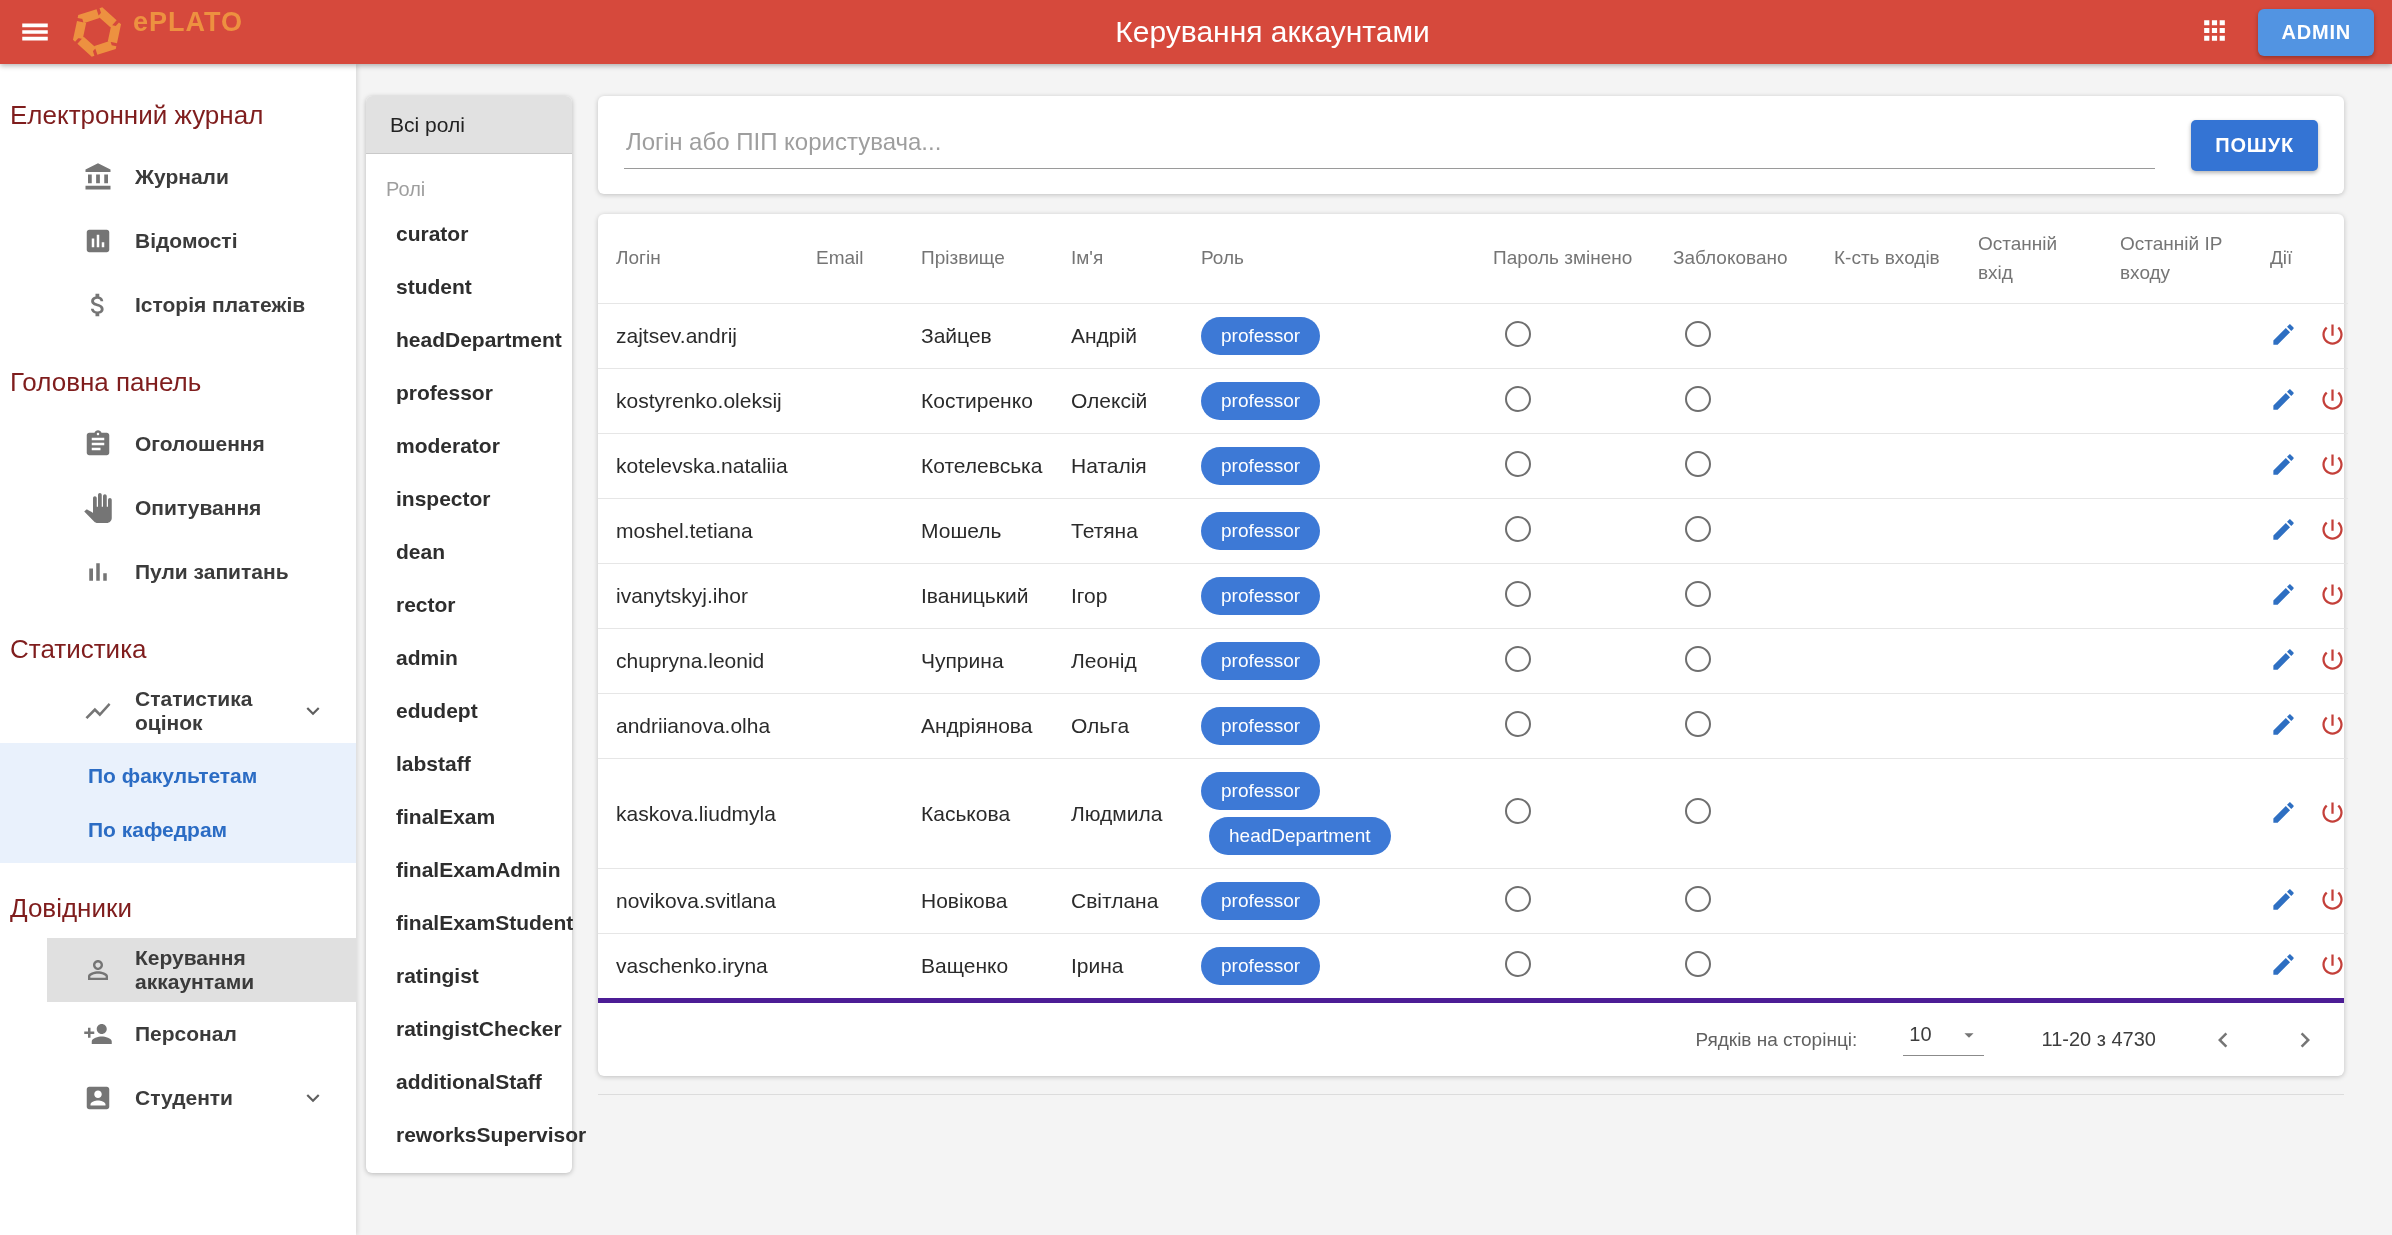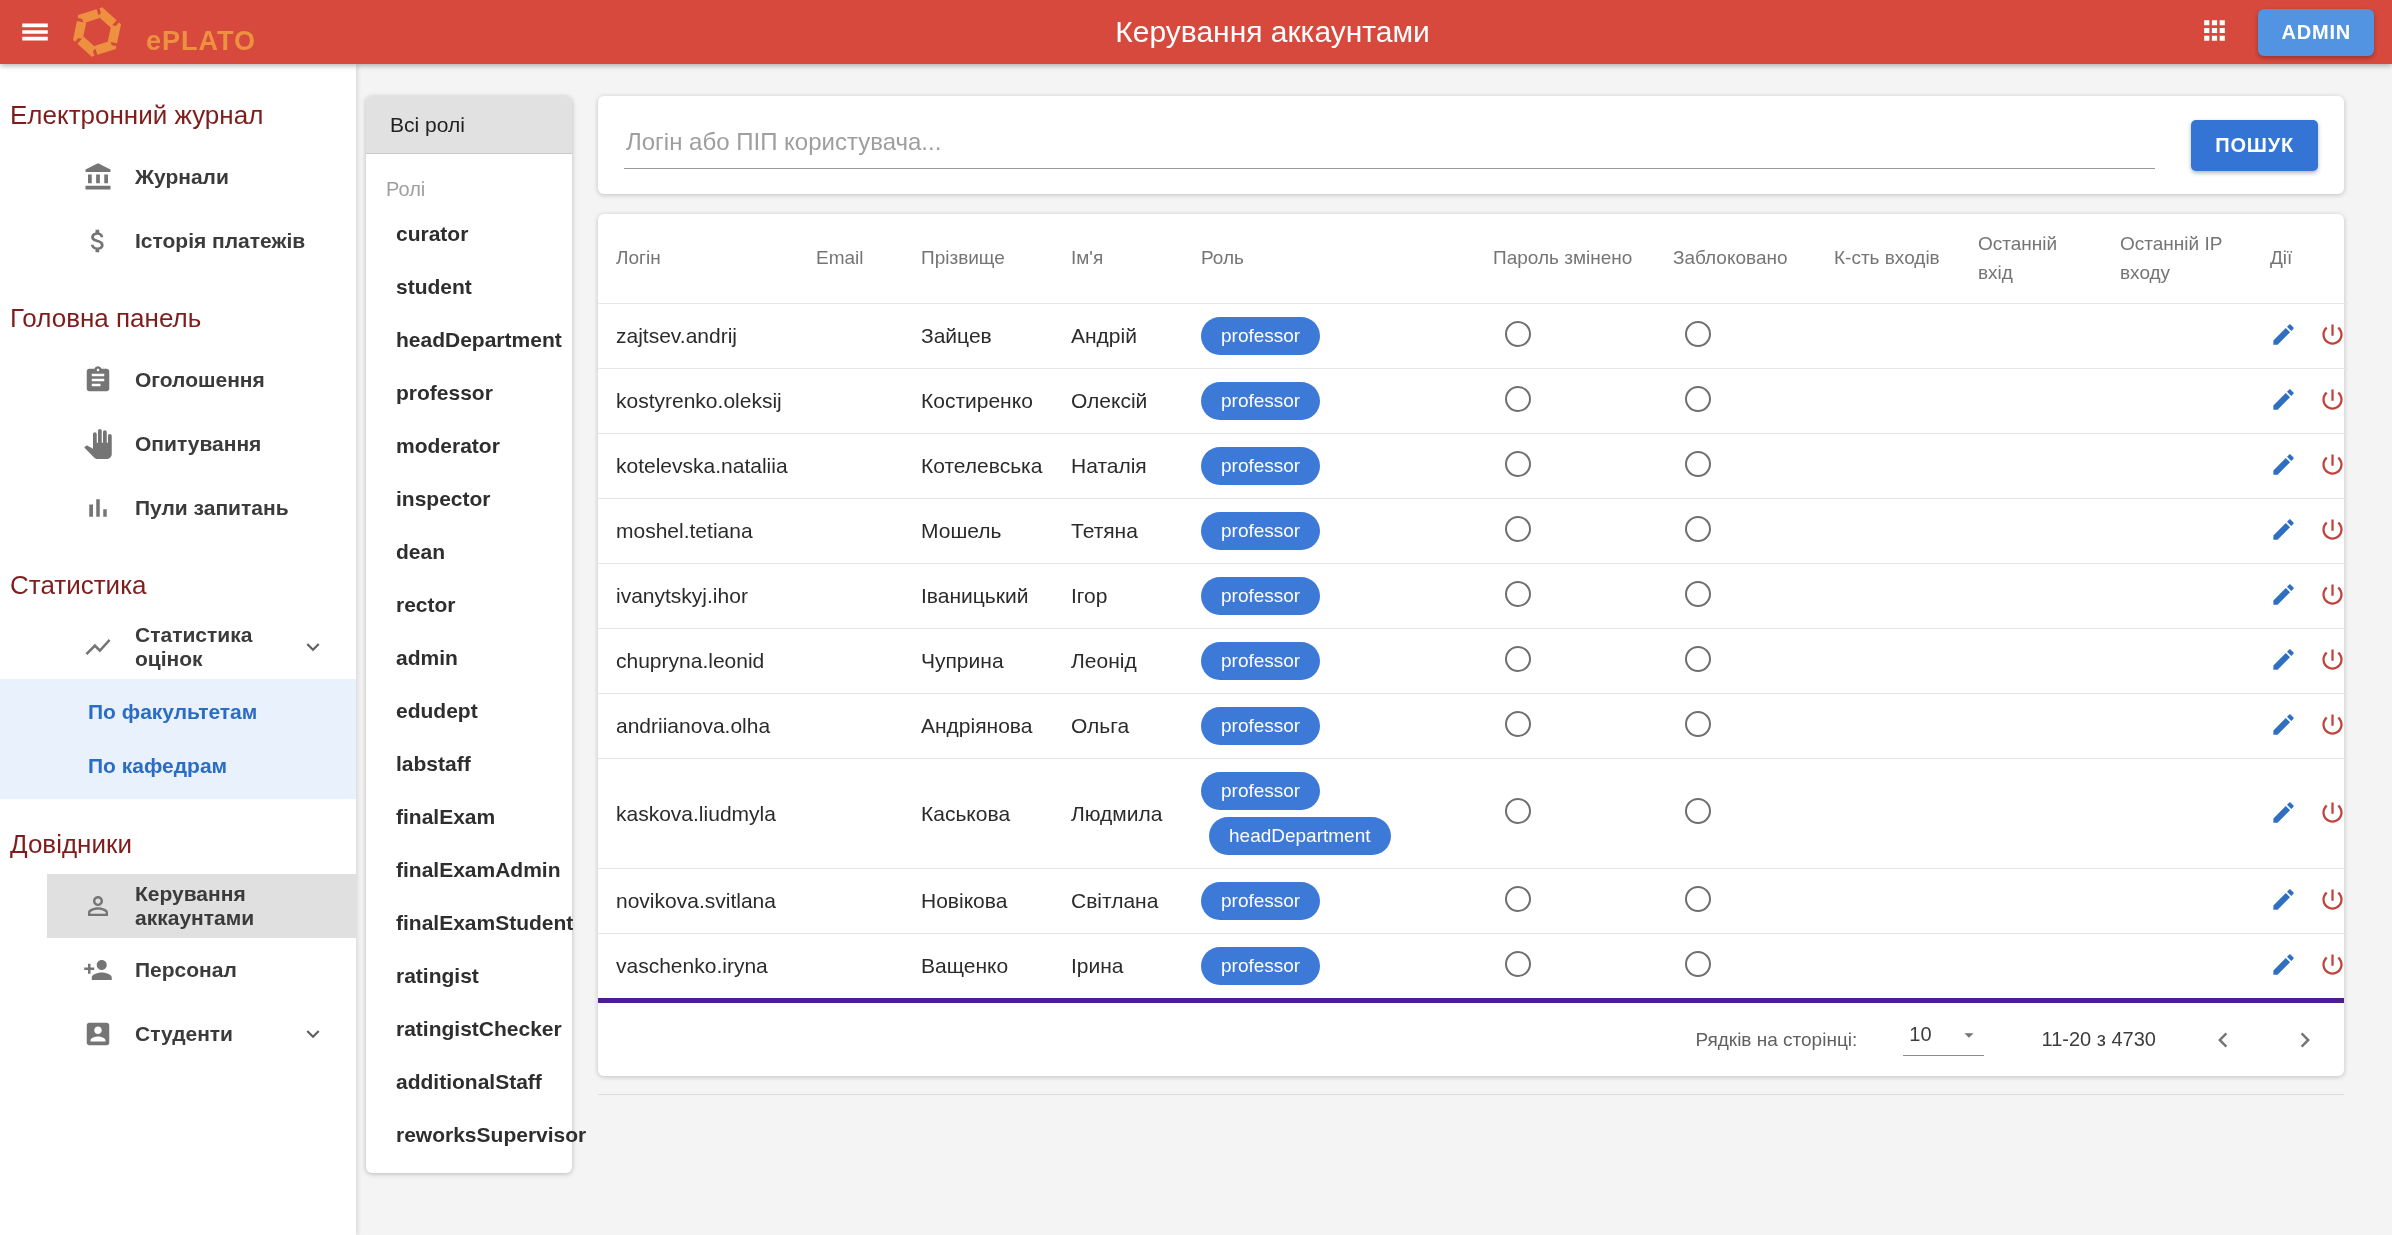--- a/index.html
+++ b/index.html
@@ -8,21 +8,21 @@
 
   
   .appbar {
     height: 64px; background: var(--appbar-red, #D6493C);
     display: flex; align-items: center; padding: 0 18px;
     position: relative; box-shadow: 0 2px 5px rgba(0,0,0,.28); z-index: 5;
   }
   .menu-btn, .apps-btn, .icon-btn, .page-btn { background: none; border: none; padding: 0; cursor: pointer; }
   .menu-btn { margin-right: 20px; display: flex; }
   .menu-btn svg { width: 34px; height: 34px; fill: #fff; }
-  .logo { display: flex; align-items: flex-end; gap: 24px; cursor: pointer; }
+  .logo { display: flex; align-items: flex-start; gap: 11px; cursor: pointer; }
   .logo-text { color: var(--logo-orange, #ED9140); font-size: 27px; font-weight: bold; letter-spacing: 1px; }
   .appbar-title { position: absolute; left: 53.2%; transform: translateX(-50%); color: #fff; font-size: 30px; font-weight: normal; margin: 0; white-space: nowrap; }
   .appbar-right { margin-left: auto; display: flex; align-items: center; gap: 28px; }
   .apps-btn svg { width: 31px; height: 31px; fill: #fff; }
   .admin-btn {
     background: var(--admin-blue, #5294E2); border: none; color: #fff; font-family: inherit;
     font-size: 20px; font-weight: bold; letter-spacing: .8px; padding: 12px 23px;
     border-radius: 6px; box-shadow: 0 2px 4px rgba(0,0,0,.3); cursor: pointer;
   }
 
@@ -107,20 +107,26 @@
 </header>
 
 <div class="page">
   <nav class="sidebar" id="sidebar">
       <div class="side-heading">Електронний журнал</div>
       <div class="side-item">
         <svg class="icon " viewBox="0 0 24 24">
           <path d="M4 10h3v7H4v-7zm6.5 0h3v7h-3v-7zM2 19h20v3H2v-3zm15-9h3v7h-3v-7zm-5-9L2 6v2h20V6L12 1z"></path>
         </svg>
         <span class="side-label">Журнали</span>
+      </div>
+      <div class="side-item">
+        <svg class="icon " viewBox="0 0 24 24">
+          <path d="M19 3H5c-1.1 0-2 .9-2 2v14c0 1.1.9 2 2 2h14c1.1 0 2-.9 2-2V5c0-1.1-.9-2-2-2zM9 17H7v-7h2v7zm4 0h-2V7h2v10zm4 0h-2v-4h2v4z"></path>
+        </svg>
+        <span class="side-label">Відомості</span>
       </div>
       <div class="side-item">
         <svg class="icon " viewBox="0 0 24 24">
           <path d="M11.8 10.9c-2.27-.59-3-1.2-3-2.15 0-1.09 1.01-1.85 2.7-1.85 1.78 0 2.44.85 2.5 2.1h2.21c-.07-1.72-1.12-3.3-3.21-3.81V3h-3v2.16c-1.94.42-3.5 1.68-3.5 3.61 0 2.31 1.91 3.46 4.7 4.13 2.5.6 3 1.48 3 2.41 0 .69-.49 1.79-2.7 1.79-2.06 0-2.87-.92-2.98-2.1h-2.2c.12 2.19 1.76 3.42 3.68 3.83V21h3v-2.15c1.95-.37 3.5-1.5 3.5-3.55 0-2.84-2.43-3.81-4.7-4.4z"></path>
         </svg>
         <span class="side-label">Історія платежів</span>
       </div>
       <div class="side-heading">Головна панель</div>
       <div class="side-item">
         <svg class="icon " viewBox="0 0 24 24">

